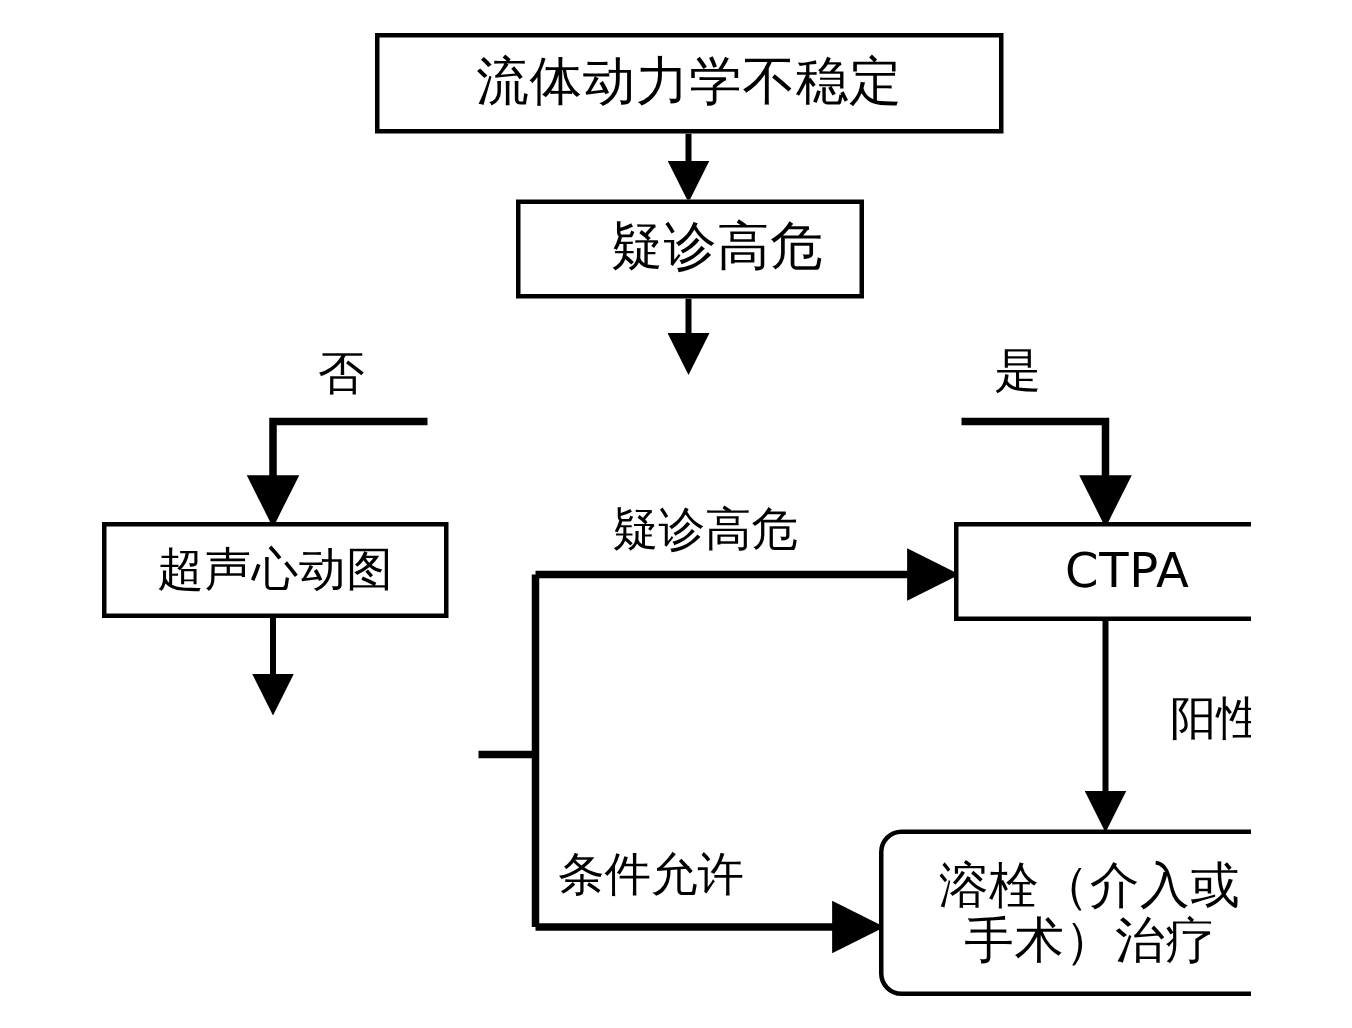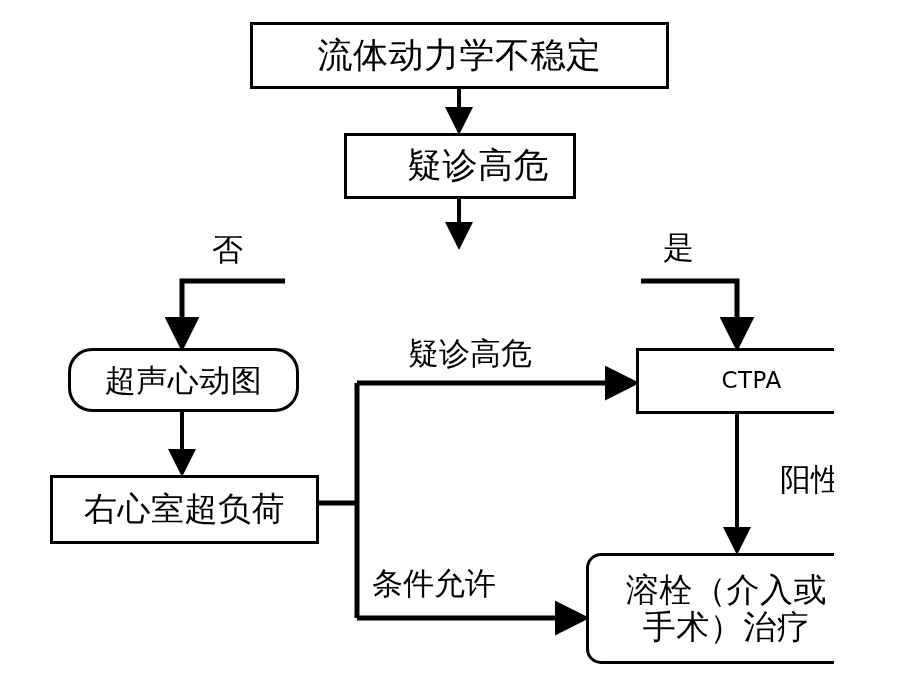--- a/index.html
+++ b/index.html
@@ -44,23 +44,23 @@
     position: absolute;
     color: #000000;
     background: transparent;
     white-space: nowrap;
     z-index: 3;
     line-height: 1;
   }
   .n1 { left: 250px; top: 22px; width: 419px; height: 67px; font-size: 35px; }
   .n2 { left: 344px; top: 133px; width: 232px; height: 66px; font-size: 35px; padding-left: 36px; }
   .n3 { left: 285px; top: 248px; width: 356px; height: 65px; font-size: 33px; }
-  .n4 { left: 68px;  top: 348px; width: 231px; height: 64px; font-size: 31px; border-radius: 24px; }
+  .n4 { left: 68px;  top: 348px; width: 231px; height: 64px; font-size: 31px; }
   .n5 { left: 50px;  top: 475px; width: 269px; height: 69px; font-size: 33px; }
-  .n6 { left: 636px; top: 348px; width: 231px; height: 66px; font-size: 23px; }
+  .n6 { left: 636px; top: 348px; width: 231px; height: 66px; font-size: 32px; }
   .n7 { left: 586px; top: 553px; width: 281px; height: 111px; font-size: 33px; border-radius: 15px; }
 
   .lbl-no      { left: 212px; top: 234px; font-size: 31px; }
   .lbl-yes     { left: 663px; top: 232px; font-size: 31px; }
   .lbl-allow   { left: 408px; top: 338px; font-size: 31px; }
   .lbl-notallow{ left: 372px; top: 568px; font-size: 31px; }
   .lbl-pos     { left: 780px; top: 464px; font-size: 31px; }
 </style>
 </head>
 <body>
@@ -112,21 +112,20 @@
     </g>
   </svg>
 
   <div class="node n1">流体动力学不稳定</div>
 
   <div class="node n2">疑诊高危</div>
 
 
   <div class="node n4">超声心动图</div>
 
-  <div class="node n5">右心室超负荷</div>
 
   <div class="node n6">CTPA</div>
 
   <div class="node n7">溶栓（介入或
 手术）治疗</div>
 
   <div class="edge-label lbl-no">否</div>
 
   <div class="edge-label lbl-yes">是</div>
 

